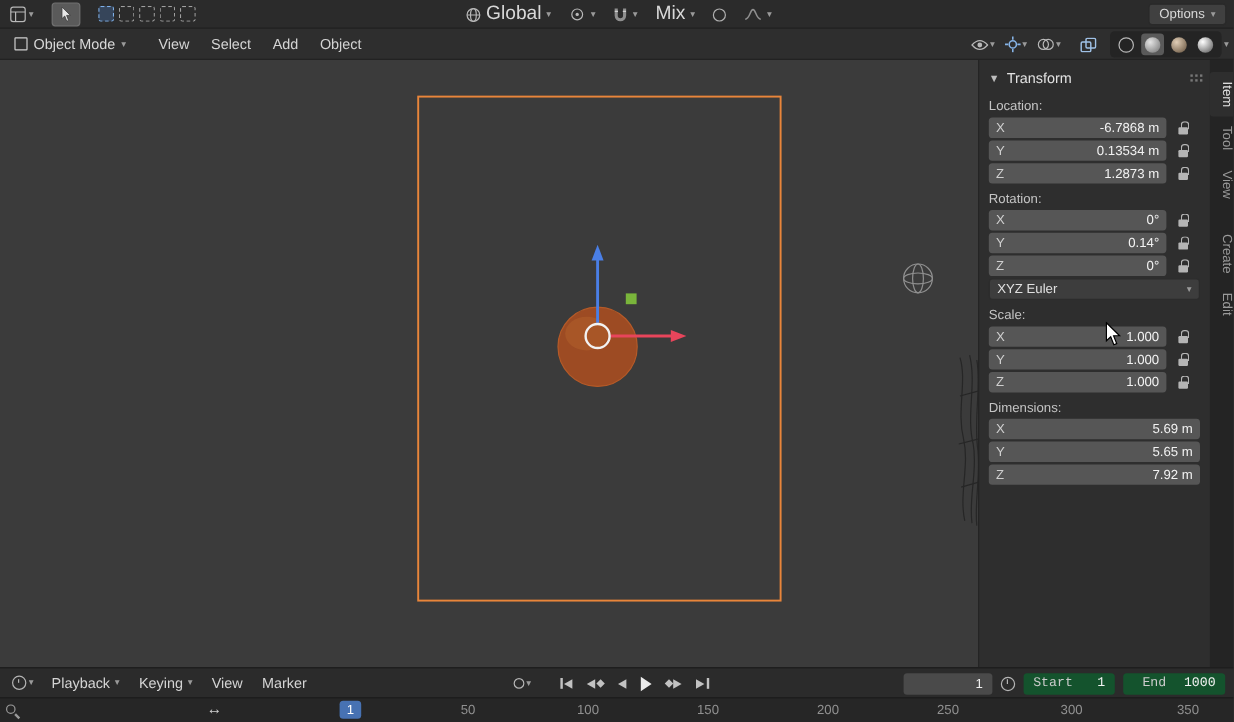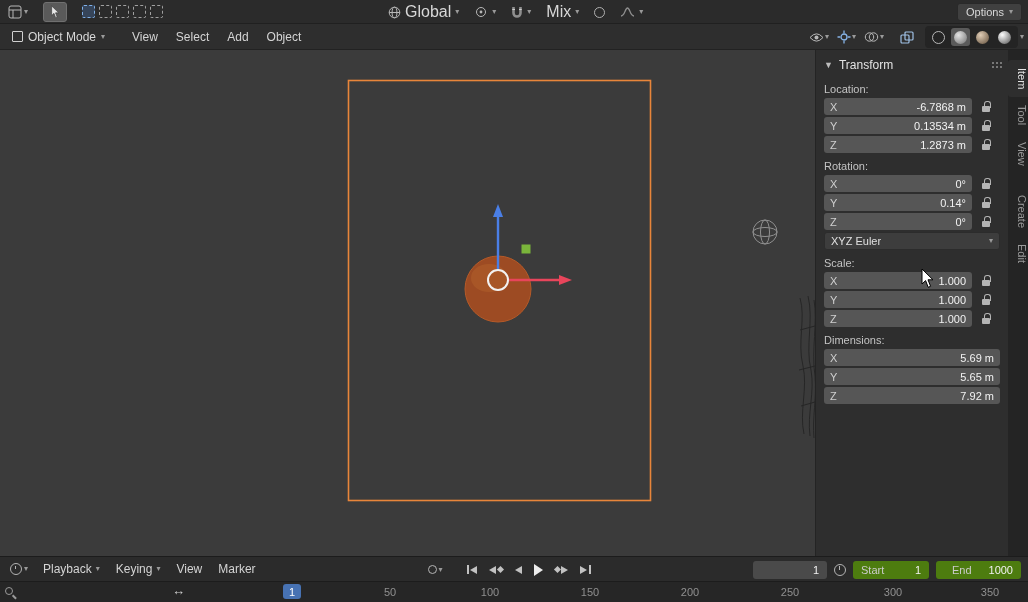--- a/index.html
+++ b/index.html
@@ -79,22 +79,22 @@
   .tbtn{display:flex; align-items:center; gap:1.5px; padding:0 5px; height:20px;}
   .rec{width:9px; height:9px; border:1.7px solid #b4b4b4; border-radius:50%;}
   .tri-l{width:0;height:0;border-top:4.5px solid transparent;border-bottom:4.5px solid transparent;border-right:7px solid #c2c2c2;}
   .tri-r{width:0;height:0;border-top:4.5px solid transparent;border-bottom:4.5px solid transparent;border-left:7px solid #c2c2c2;}
   .tri-r.big{border-top-width:6px;border-bottom-width:6px;border-left-width:9.5px;border-left-color:#ececec;}
   .tbar{width:2px;height:9px;background:#c2c2c2;}
   .diam{width:5px;height:5px;background:#c2c2c2;transform:rotate(45deg);}
   .pb-right{position:absolute; right:7px; top:0; height:25px; display:flex; align-items:center; gap:7px;}
   .frame-field{width:74px; height:18px; background:#4a4a4a; border-radius:3px; display:flex; align-items:center;
                justify-content:flex-end; padding:0 8px; font-size:11px; color:#f0f0f0;}
-  .range-field{height:18px; background:#4d7c0f; border-radius:3px; display:flex; align-items:center;
-               padding:0 8px; font-size:11px; gap:6px;}
+  .range-field{height:18px; background:#14532d; border-radius:3px; display:flex; align-items:center;
+               padding:0 8px; font-size:11px; gap:6px;font-family:Liberation Mono, monospace;}
   .range-field .rlbl{color:#cccccc;}
   .range-field .rval{margin-left:auto; color:#f2f2f2;}
   
   .ruler{position:relative; height:21px; background:#262626; border-top:1px solid #1c1c1c;}
   .mag{width:8px; height:8px; border:1.5px solid #9a9a9a; border-radius:50%; position:absolute; left:5px; top:5px;}
   .mag::after{content:""; position:absolute; width:5px; height:1.6px; background:#9a9a9a; transform:rotate(45deg); left:5.5px; top:7.5px;}
   .hscroll-ico{position:absolute; left:172px; top:1px; color:#cfcfcf; font-size:13px;}
   .ticks{position:absolute; inset:0;}
   .tick{position:absolute; top:4px; transform:translateX(-50%); color:#909090; font-size:11px;}
   .tick:nth-child(1){left:390px;text-align:right;} .tick:nth-child(2){left:490px;} .tick:nth-child(3){left:590px;}

